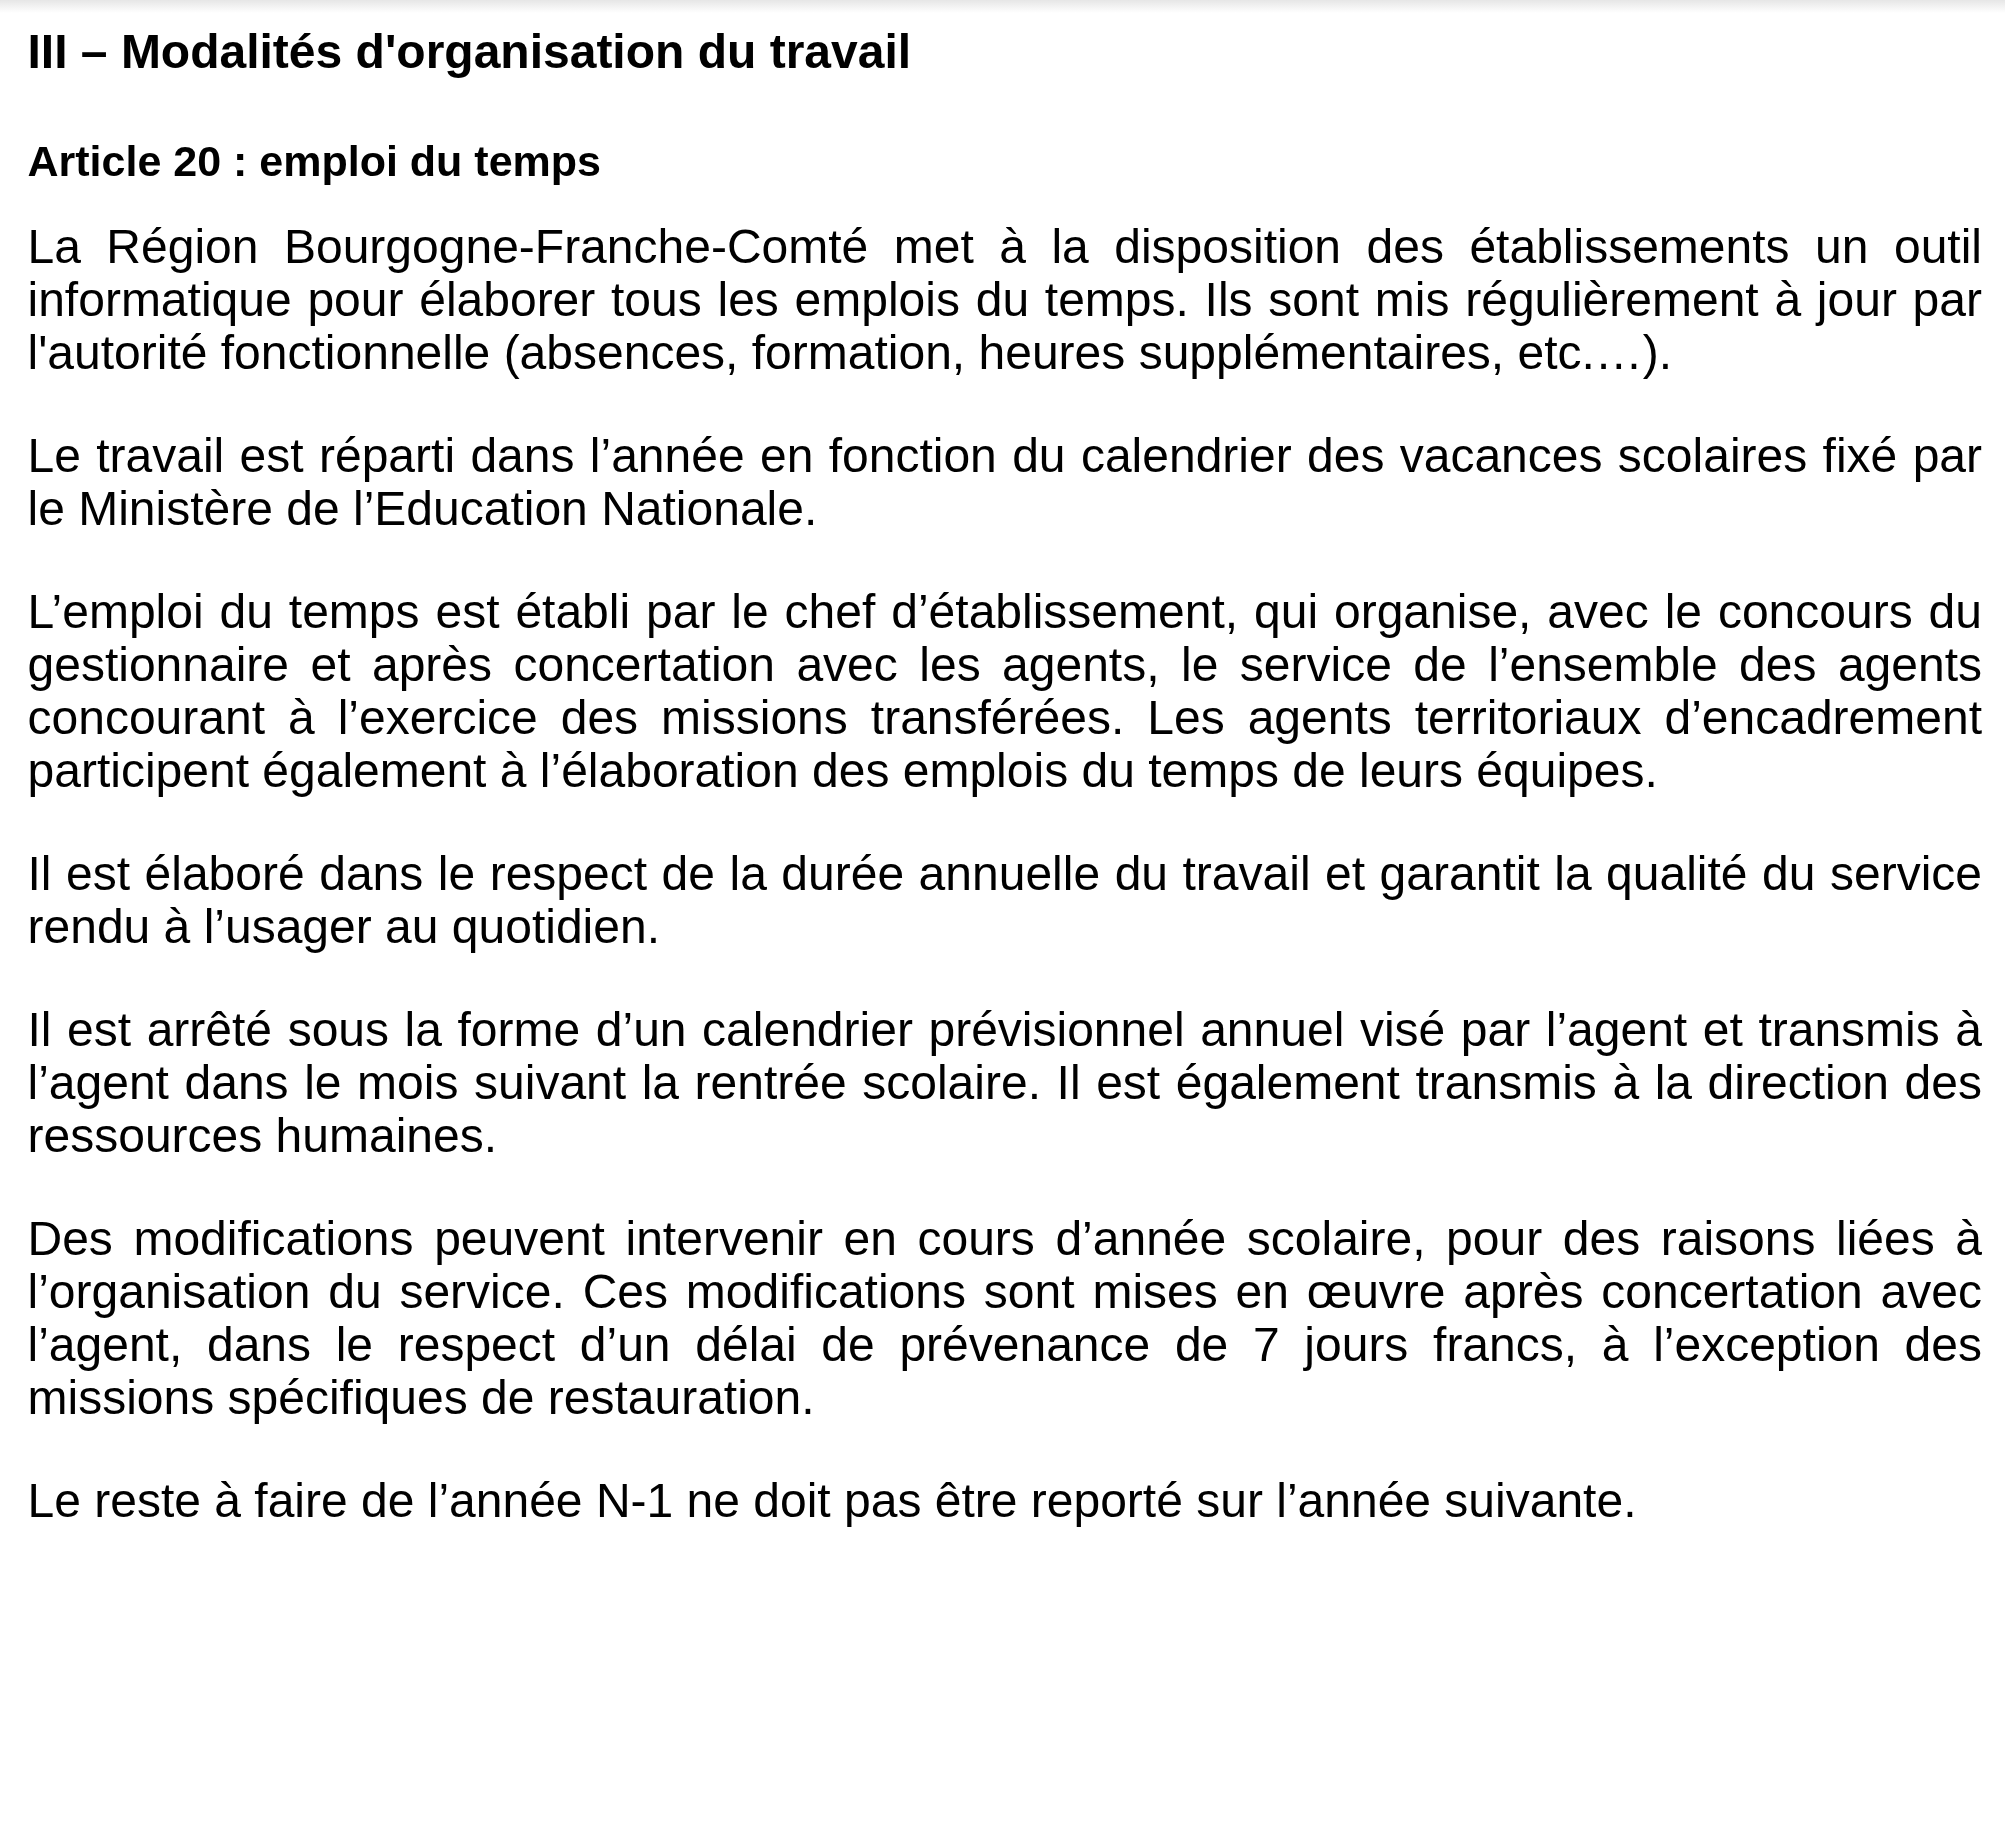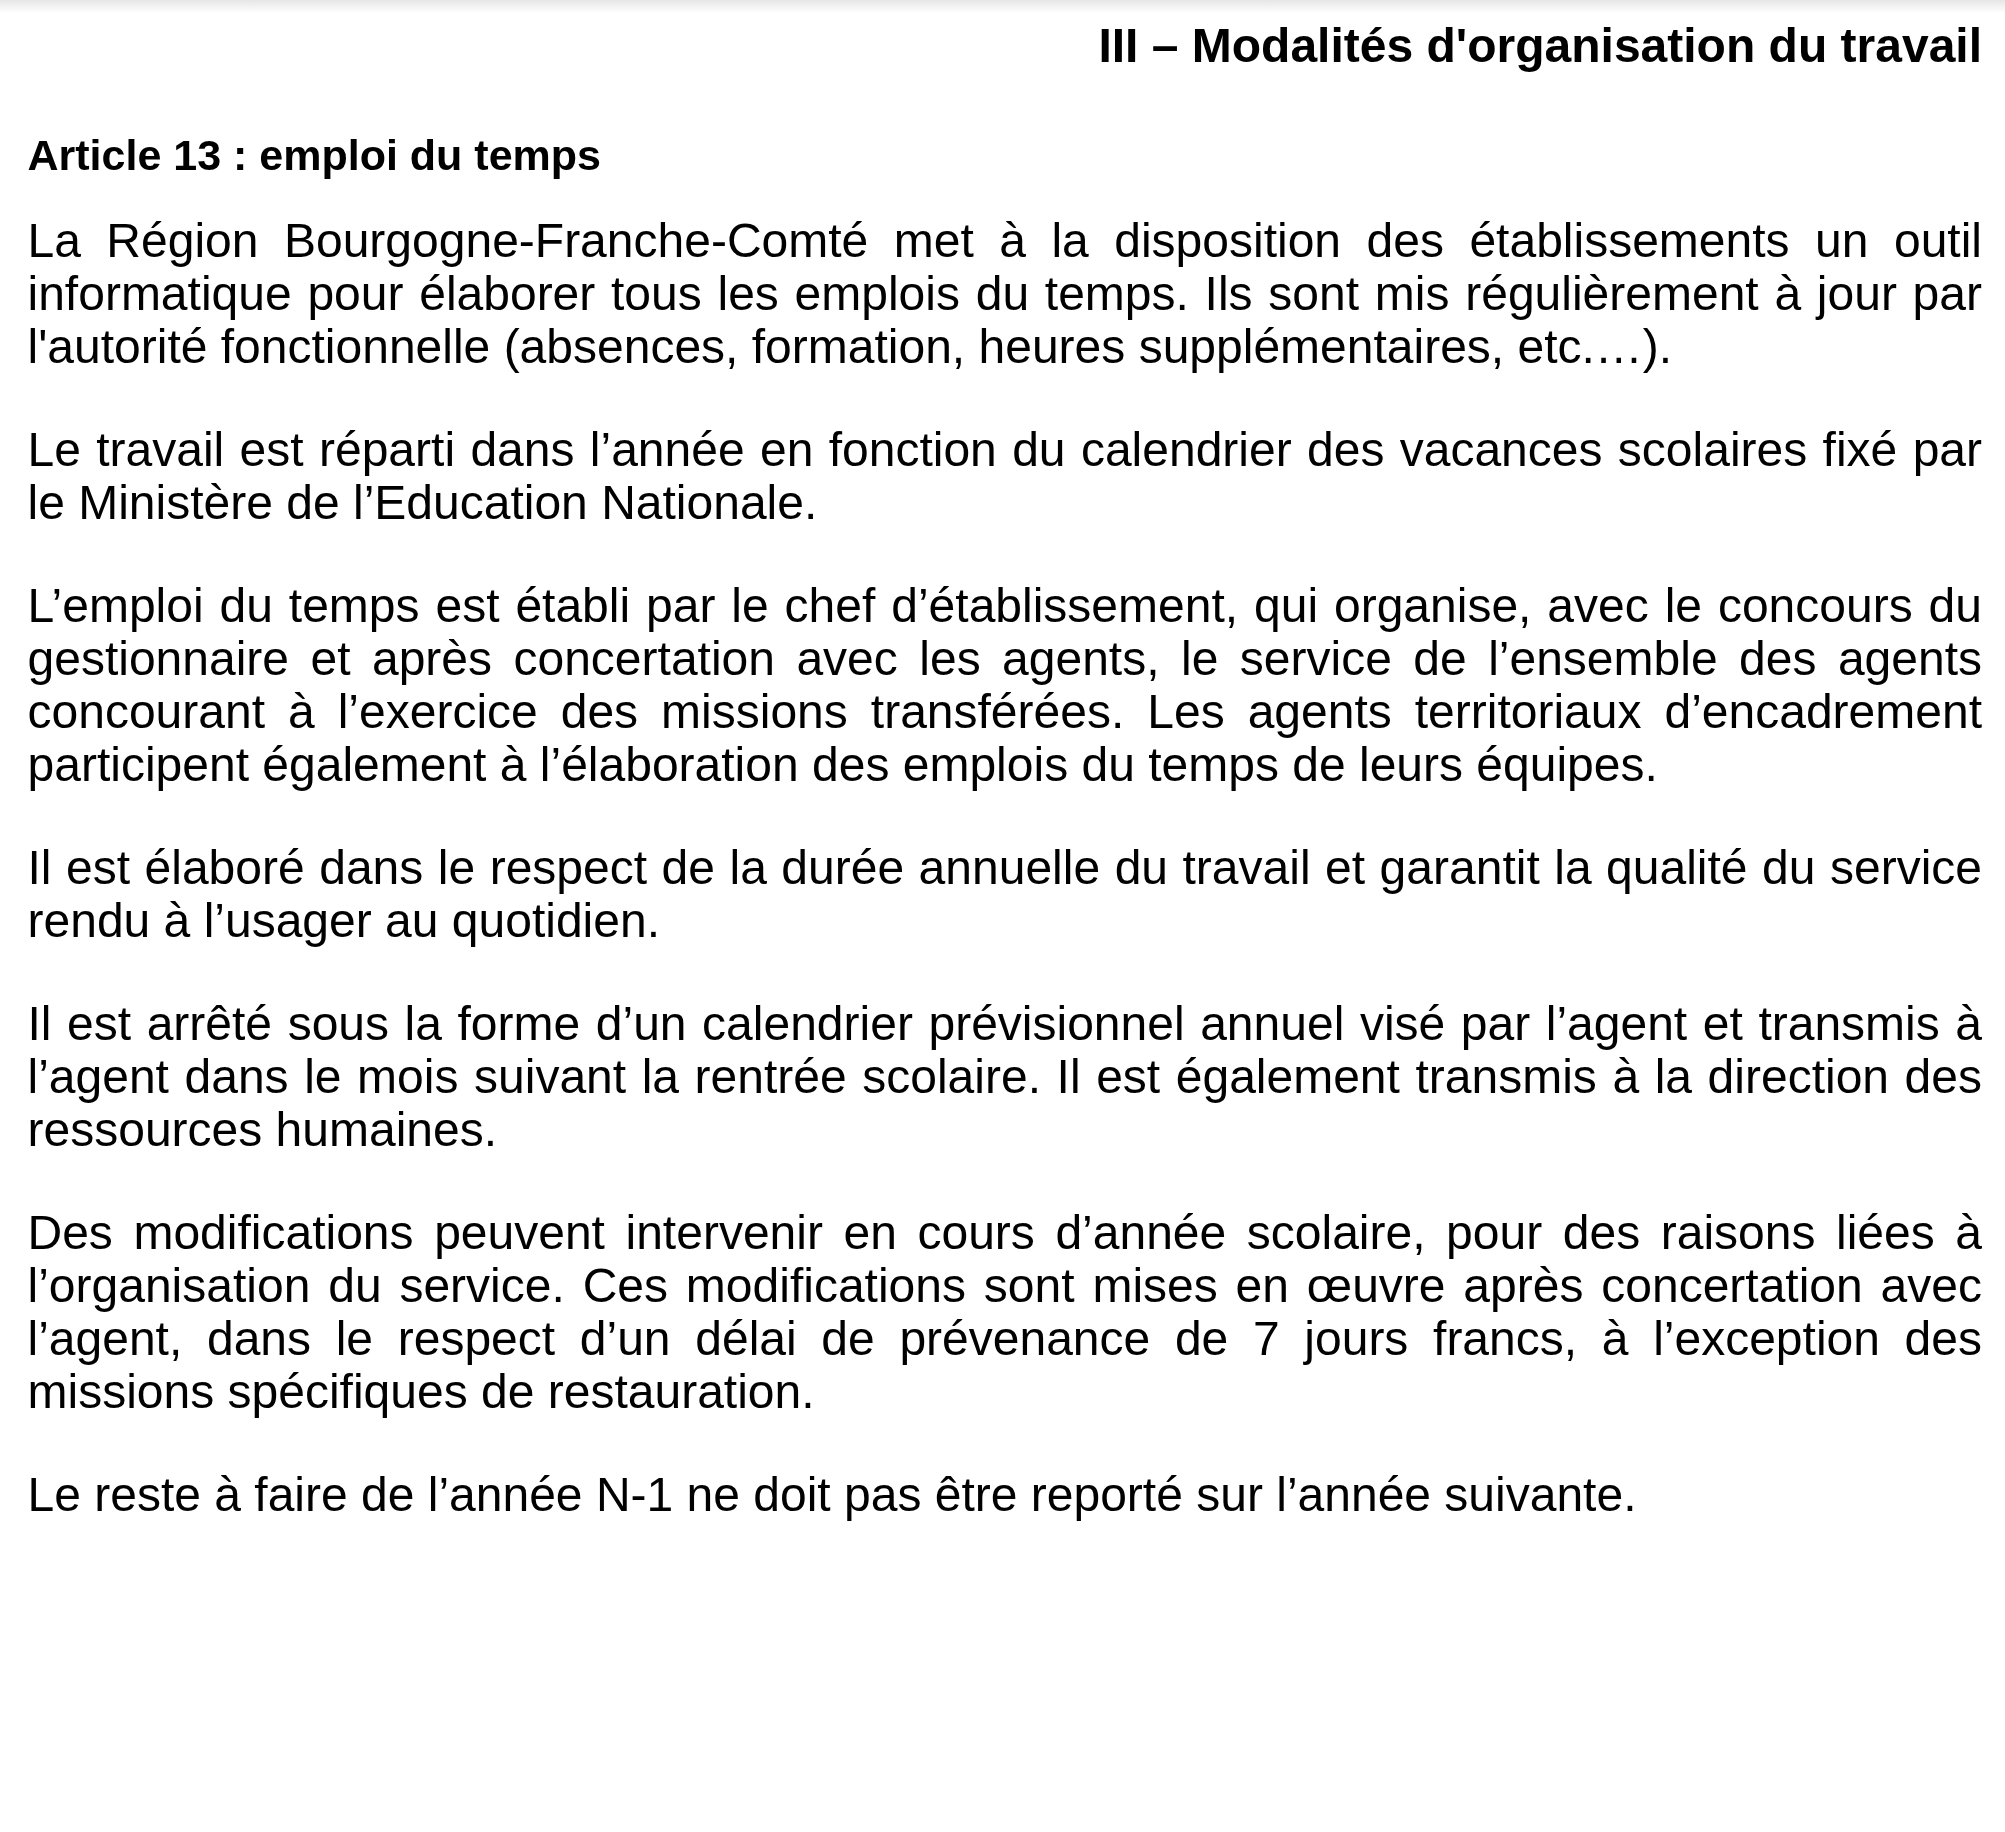--- a/index.html
+++ b/index.html
@@ -25,23 +25,22 @@
   }
   .doc {
     position: relative;
     padding: 9.7px 24px 0 27.5px;
     box-sizing: border-box;
   }
   .doc-title {
     font-size: 48px;
     font-weight: bold;
     line-height: 1.15;
-    margin: 8px 0 58px 0;
+    margin: 14px 0 58px 0;
     letter-spacing: 0px;
-    text-align: right;
   }
   .doc-subtitle {
     font-size: 43px;
     font-weight: bold;
     line-height: 1.15;
     margin: 0 0 34px 0;
   }
   .doc-paragraph {
     font-size: 48px;
     line-height: 53px;
@@ -50,21 +49,21 @@
   }
 </style>
 </head>
 <body>
 
 <div class="page-top-shade"></div>
 
 <div class="doc">
   <h1 class="doc-title">III – Modalités d'organisation du travail</h1>
 
-  <h2 class="doc-subtitle">Article 13 : emploi du temps</h2>
+  <h2 class="doc-subtitle">Article 20 : emploi du temps</h2>
 
   <p class="doc-paragraph">La Région Bourgogne-Franche-Comté met à la disposition des établissements un outil informatique pour élaborer tous les emplois du temps. Ils sont mis régulièrement à jour par l'autorité fonctionnelle (absences, formation, heures supplémentaires, etc.…).</p>
   <p class="doc-paragraph">Le travail est réparti dans l’année en fonction du calendrier des vacances scolaires fixé par le Ministère de l’Education Nationale.</p>
   <p class="doc-paragraph">L’emploi du temps est établi par le chef d’établissement, qui organise, avec le concours du gestionnaire et après concertation avec les agents, le service de l’ensemble des agents concourant à l’exercice des missions transférées. Les agents territoriaux d’encadrement participent également à l’élaboration des emplois du temps de leurs équipes.</p>
   <p class="doc-paragraph">Il est élaboré dans le respect de la durée annuelle du travail et garantit la qualité du service rendu à l’usager au quotidien.</p>
   <p class="doc-paragraph">Il est arrêté sous la forme d’un calendrier prévisionnel annuel visé par l’agent et transmis à l’agent dans le mois suivant la rentrée scolaire. Il est également transmis à la direction des ressources humaines.</p>
   <p class="doc-paragraph">Des modifications peuvent intervenir en cours d’année scolaire, pour des raisons liées à l’organisation du service. Ces modifications sont mises en œuvre après concertation avec l’agent, dans le respect d’un délai de prévenance de 7 jours francs, à l’exception des missions spécifiques de restauration.</p>
   <p class="doc-paragraph">Le reste à faire de l’année N-1 ne doit pas être reporté sur l’année suivante.</p>
 </div>
 

